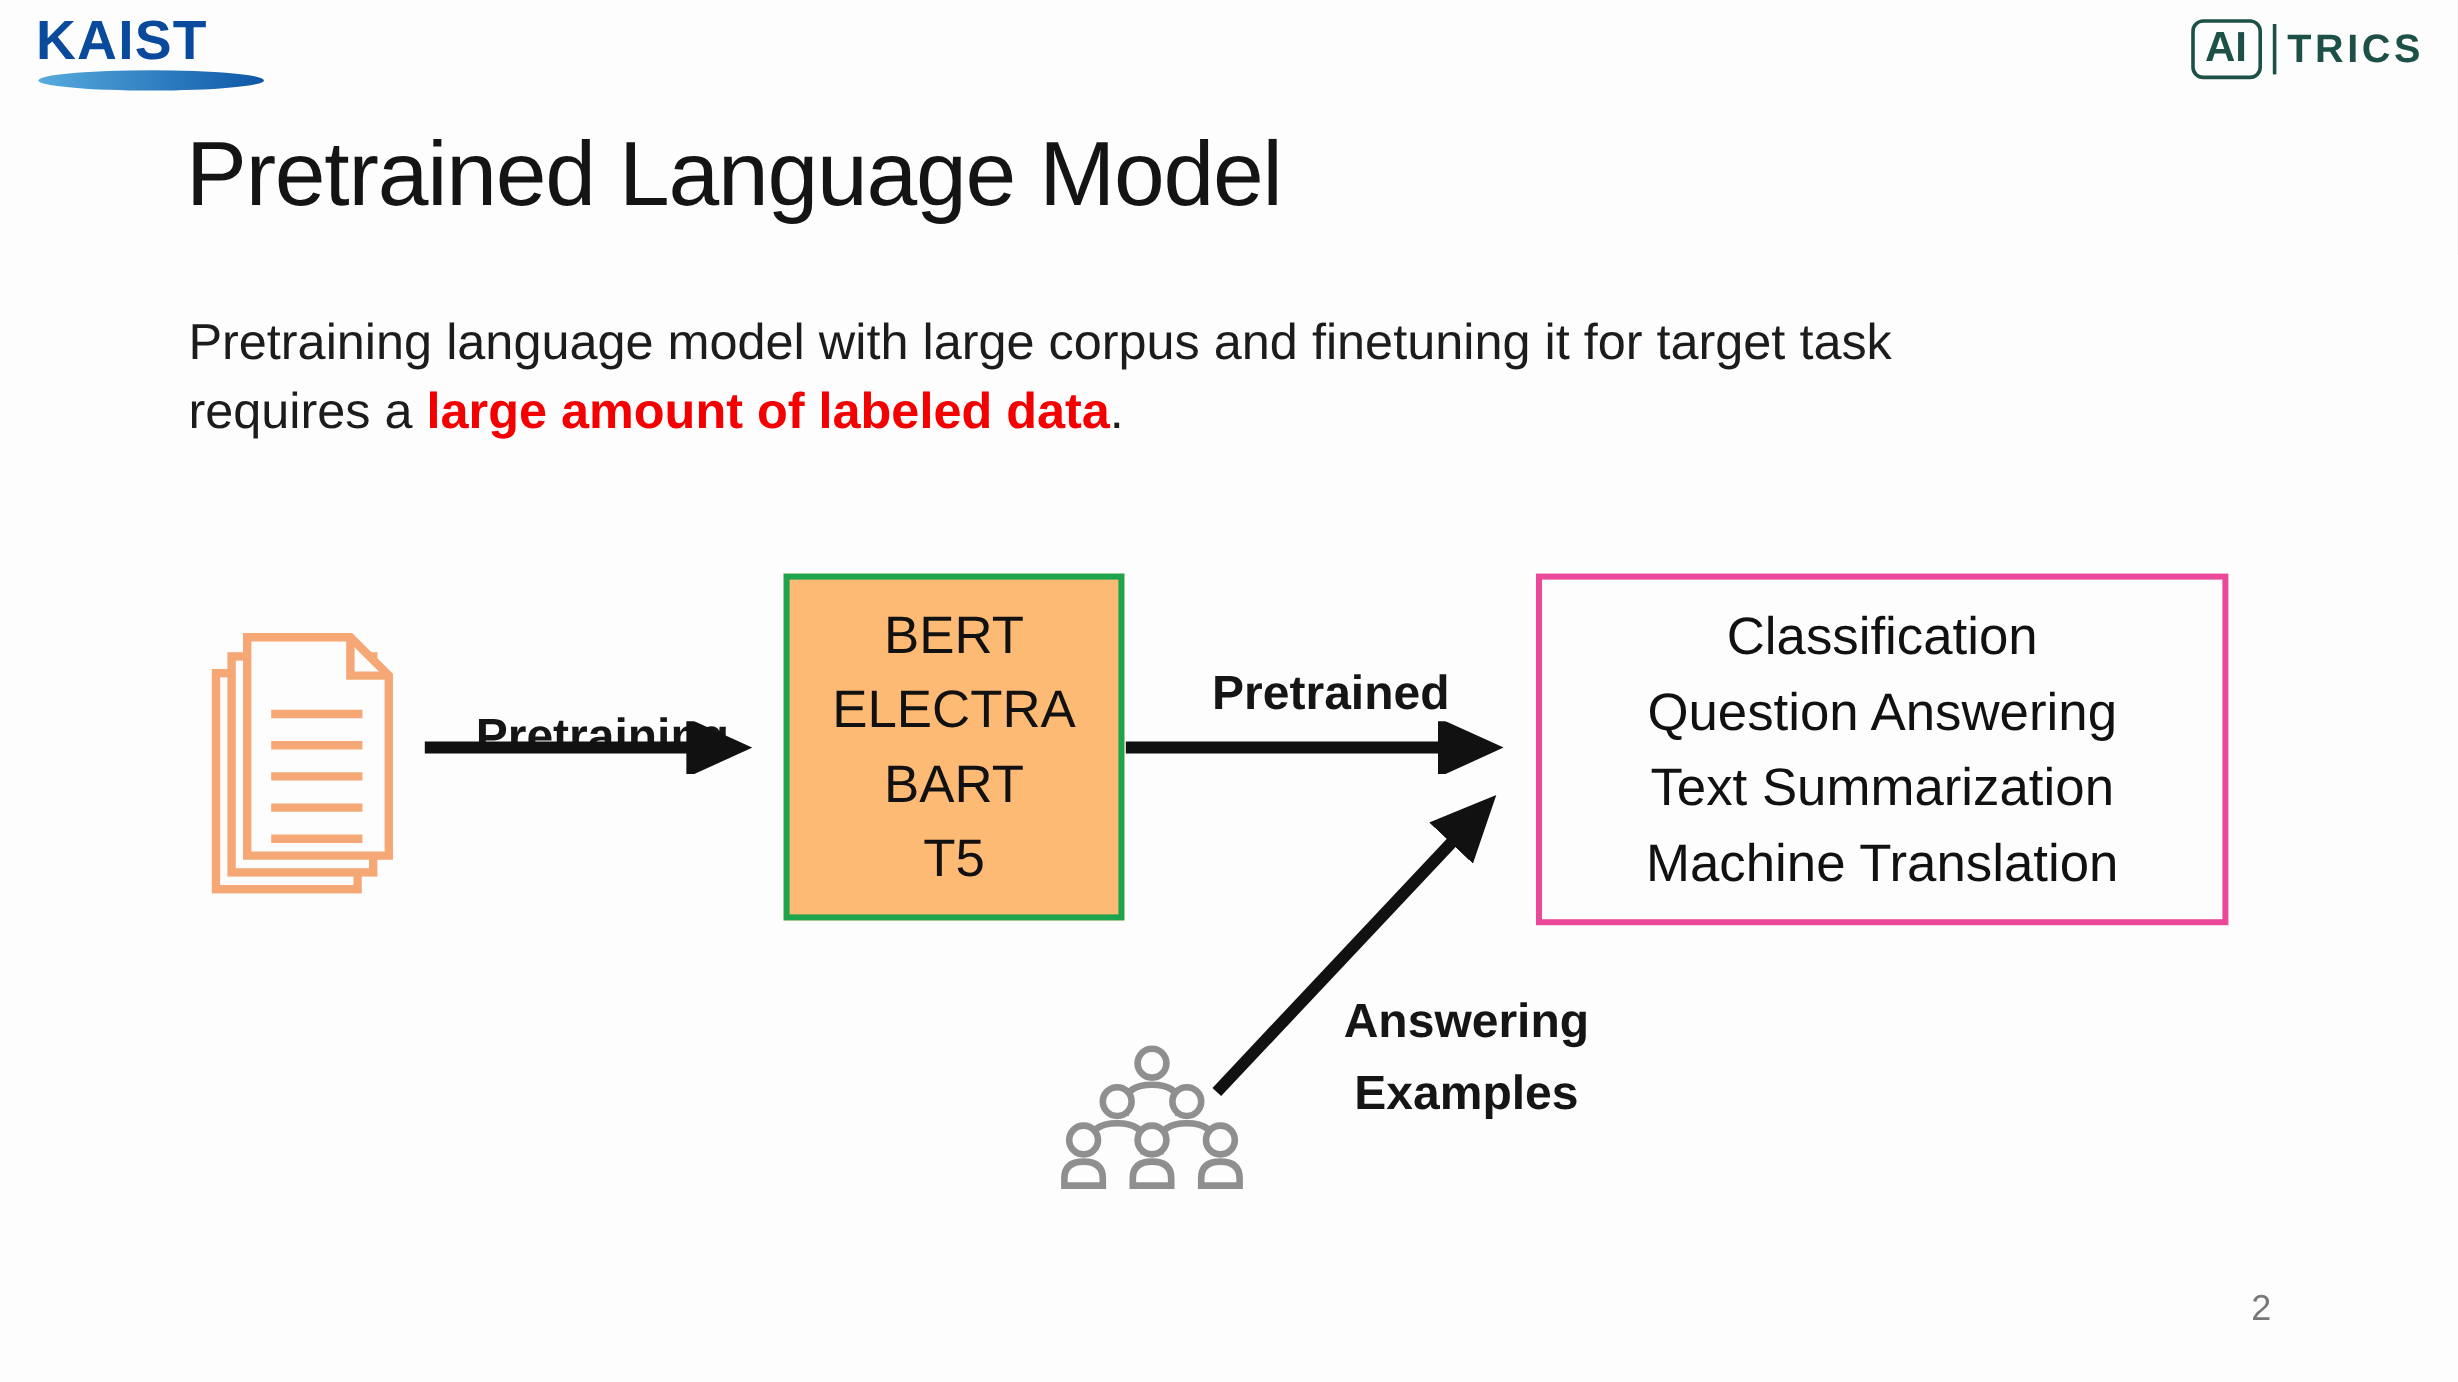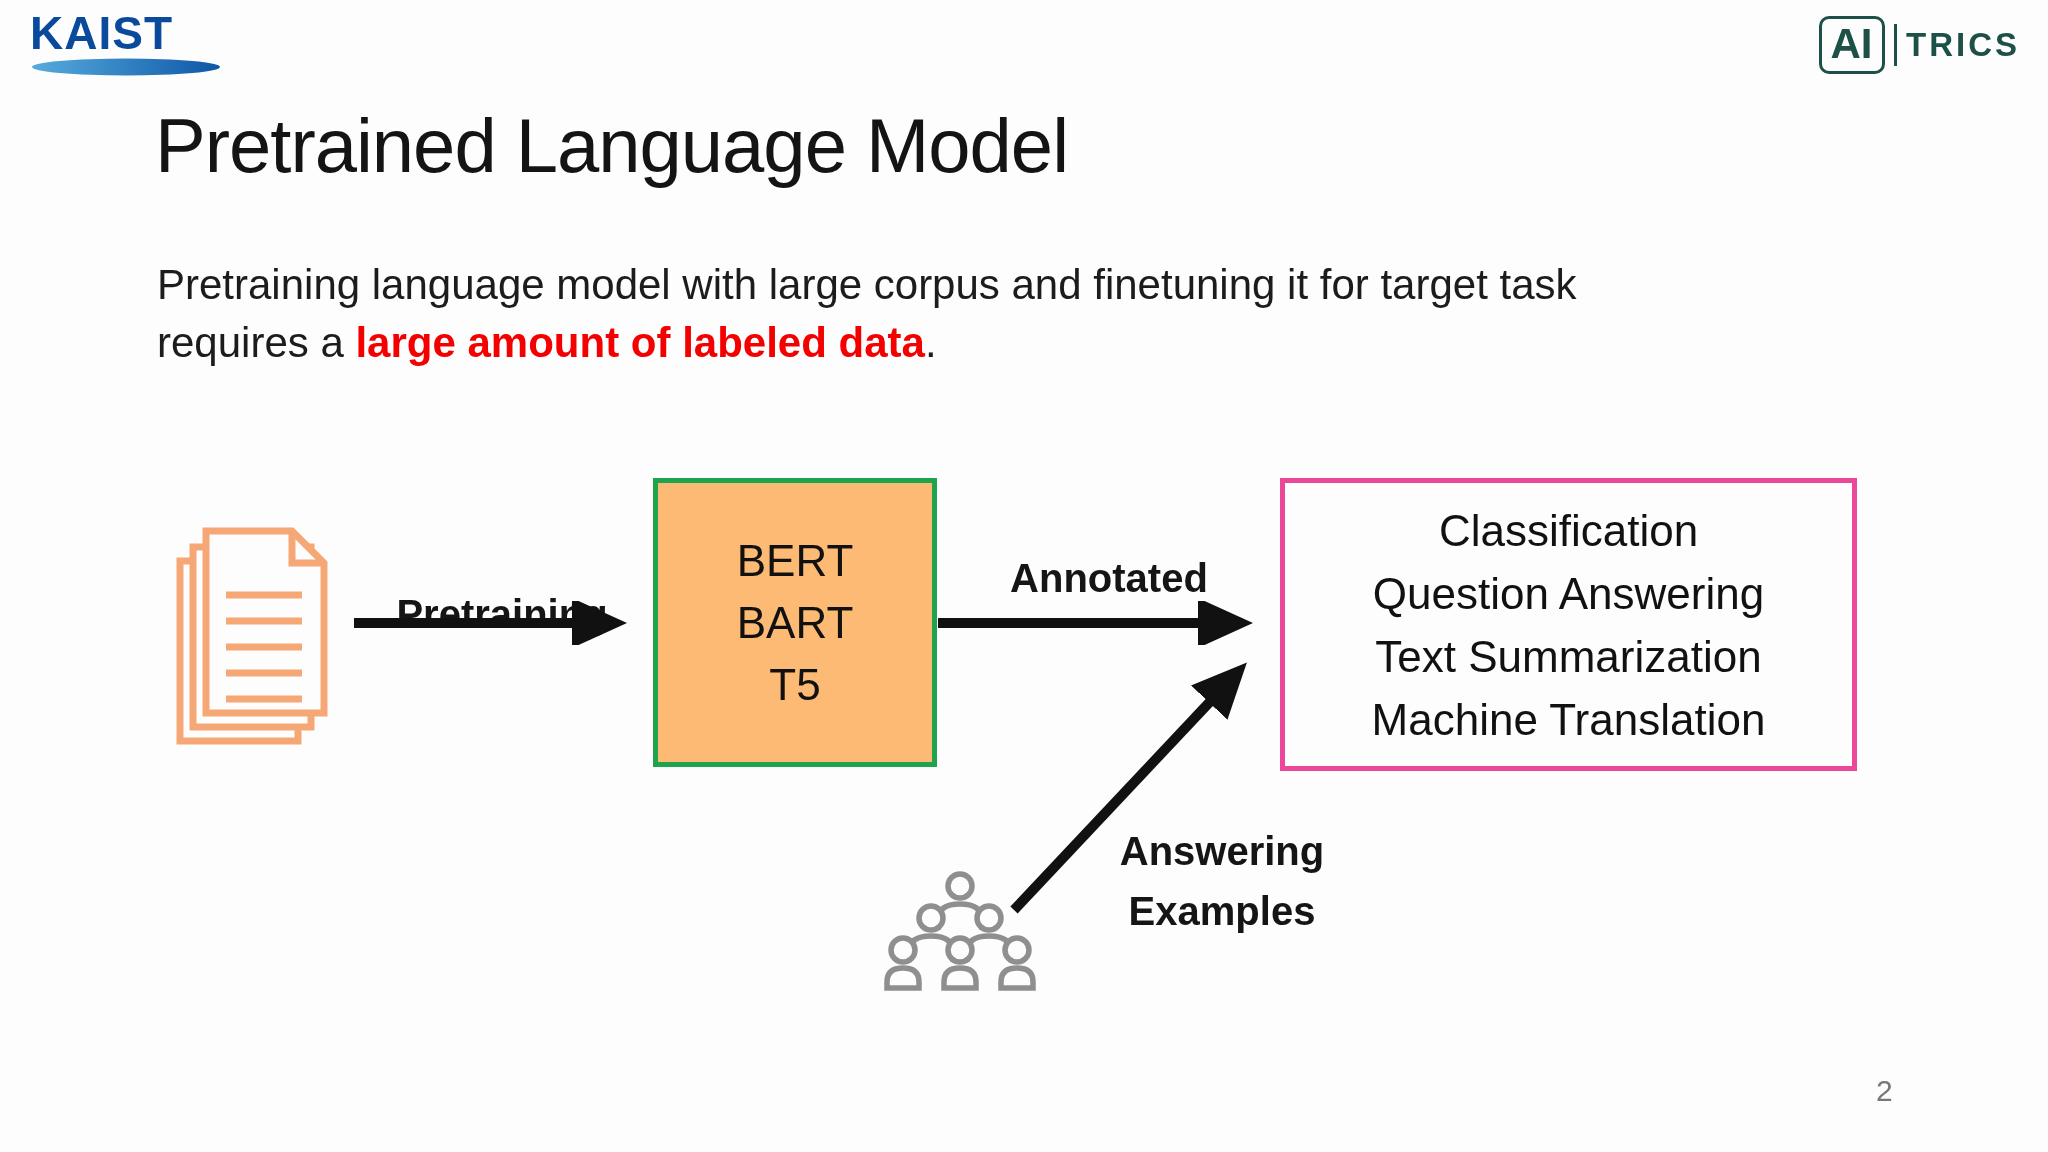--- a/index.html
+++ b/index.html
@@ -6,21 +6,21 @@
   body{font-family:"Liberation Sans",sans-serif;background:#e9e9e9;}
   .slide{position:relative;width:2048px;height:1152px;background:#fdfdfd;overflow:hidden;}
 
   
   .kaist{position:absolute;left:16px;top:10px;width:200px;margin-left:14px;}
   .kaist-text{font-weight:800;font-size:46px;color:#0a4a9c;letter-spacing:1px;line-height:1;}
   .kaist-swoosh{display:block;margin-top:2px;}
 
   
   .aitrics{position:absolute;right:28px;top:16px;display:flex;align-items:center;gap:9px;color:#1d5147;}
-  .aitrics-box{border:3.5px solid #1d5147;border-radius:10px;padding:1px 9px 3px 9px;font-weight:700;font-size:42px;}
+  .aitrics-box{border:3.5px solid #1d5147;border-radius:10px;padding:1px 9px 3px 9px;font-weight:700;font-size:35px;}
   .aitrics-divider{width:3.5px;height:42px;background:#1d5147;}
   .aitrics-trics{font-weight:700;font-size:33px;letter-spacing:3px;}
 
   .title{position:absolute;left:155px;top:102px;font-size:76px;font-weight:400;color:#141414;letter-spacing:-1px;}
 
   .body-text{position:absolute;left:157px;top:256px;width:1580px;font-size:42px;line-height:1.38;color:#1c1c1c;}
   .hl{color:#f40000;font-weight:700;}
 
   .diag-label{position:absolute;text-align:center;font-weight:700;font-size:40px;color:#151515;}
   .lbl-pretraining{left:352px;top:556px;width:300px;margin-top:36px;}
@@ -95,25 +95,26 @@
     <defs>
       <marker id="ah1" markerWidth="5.5" markerHeight="5" refX="4.2" refY="2.5" orient="auto">
         <path d="M0,0 L5.5,2.5 L0,5 Z" fill="#111"></path>
       </marker>
     </defs>
     <line x1="2" y1="22" x2="262" y2="22" stroke="#111" stroke-width="10" marker-end="url(#ah1)"></line>
   </svg>
 
   <div class="model-box">
     <div>BERT</div>
+    <div>ELECTRA</div>
     <div>BART</div>
     <div>T5</div>
   </div>
 
-  <div class="diag-label lbl-finetuning">Annotated</div>
+  <div class="diag-label lbl-finetuning">Pretrained</div>
   <svg class="arrow-svg a-fine" width="342" height="44" viewBox="0 0 342 44">
     <defs>
       <marker id="ah2" markerWidth="5.5" markerHeight="5" refX="4.2" refY="2.5" orient="auto">
         <path d="M0,0 L5.5,2.5 L0,5 Z" fill="#111"></path>
       </marker>
     </defs>
     <line x1="0" y1="22" x2="302" y2="22" stroke="#111" stroke-width="10" marker-end="url(#ah2)"></line>
   </svg>
 
   <div class="task-box">

